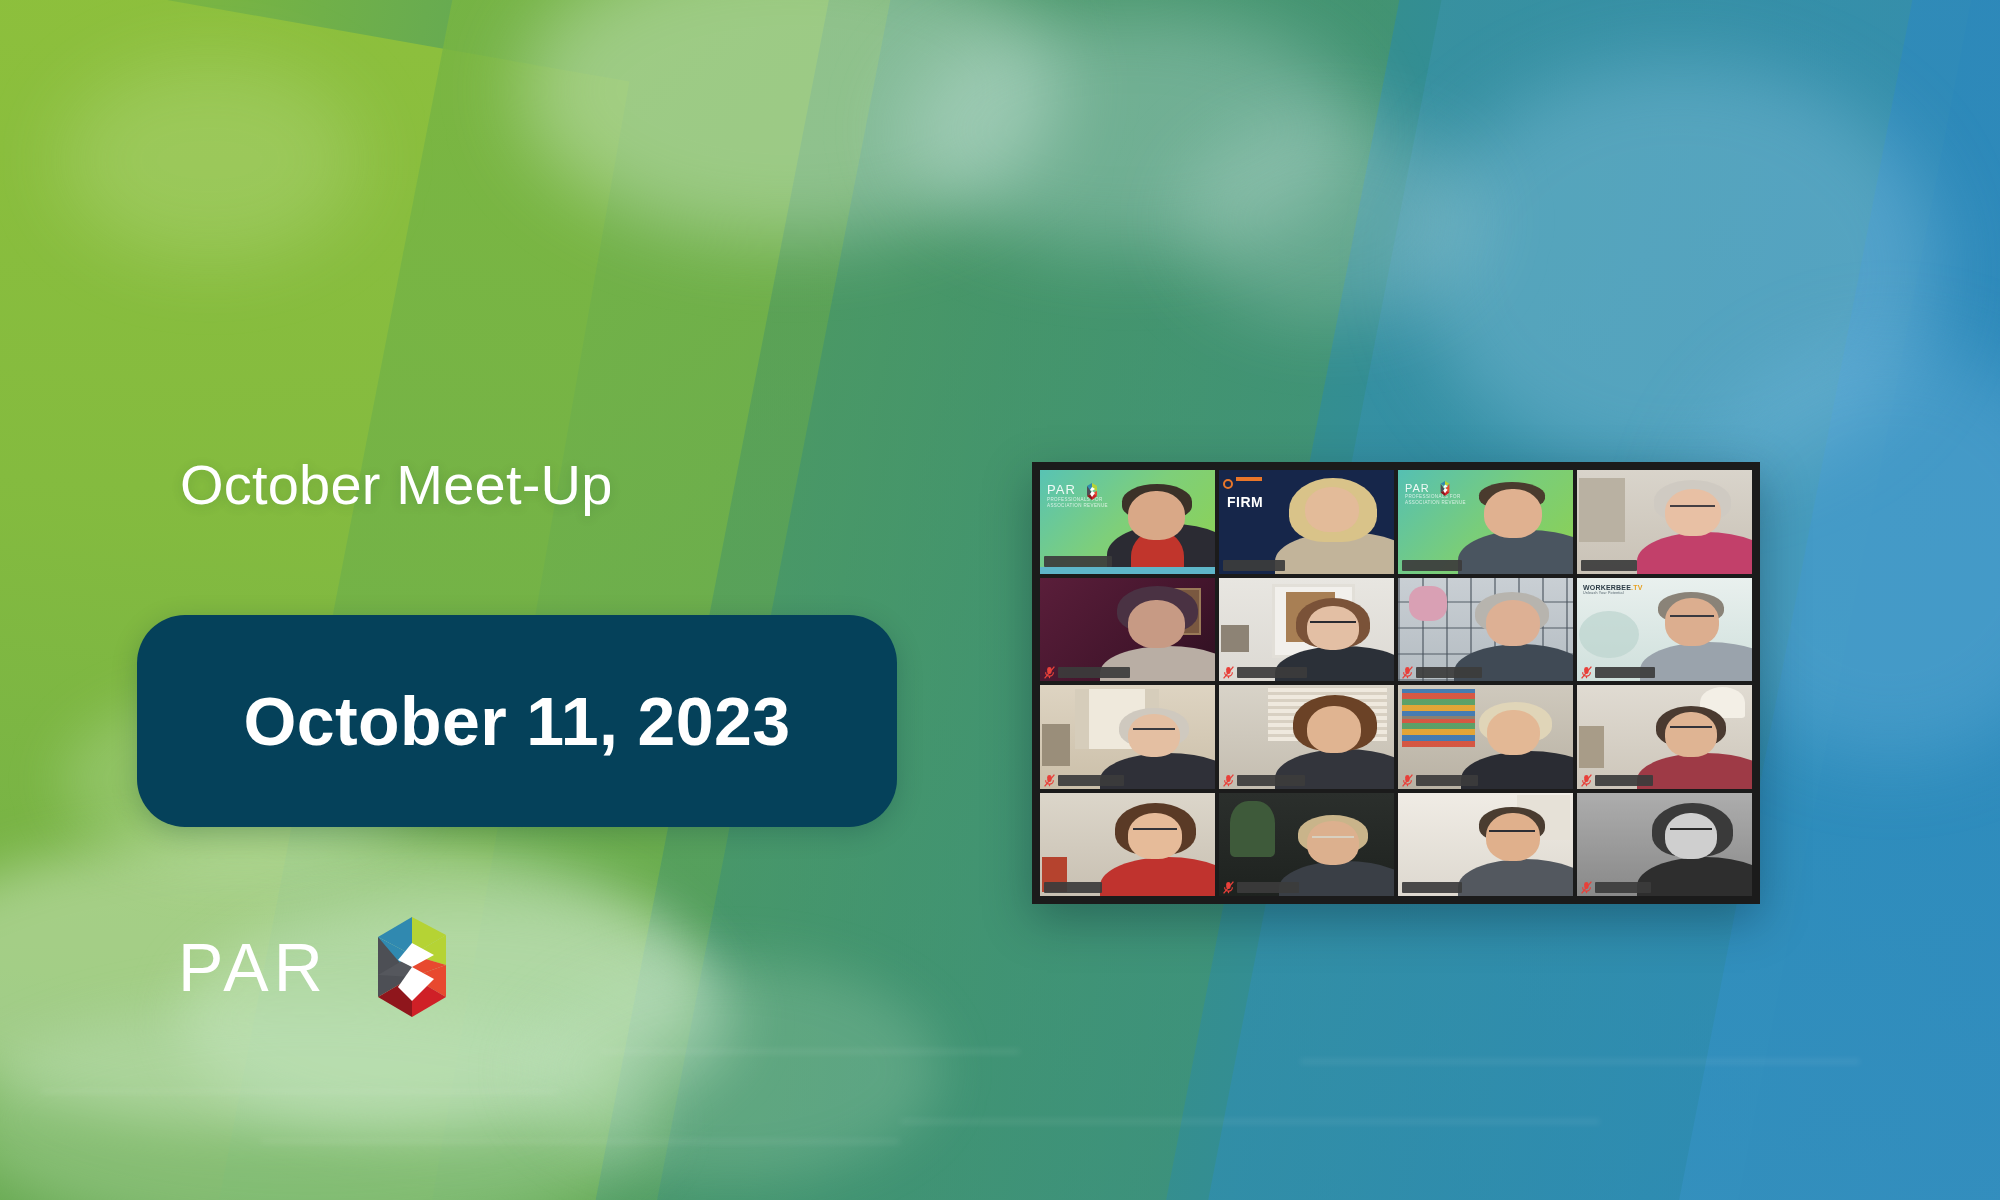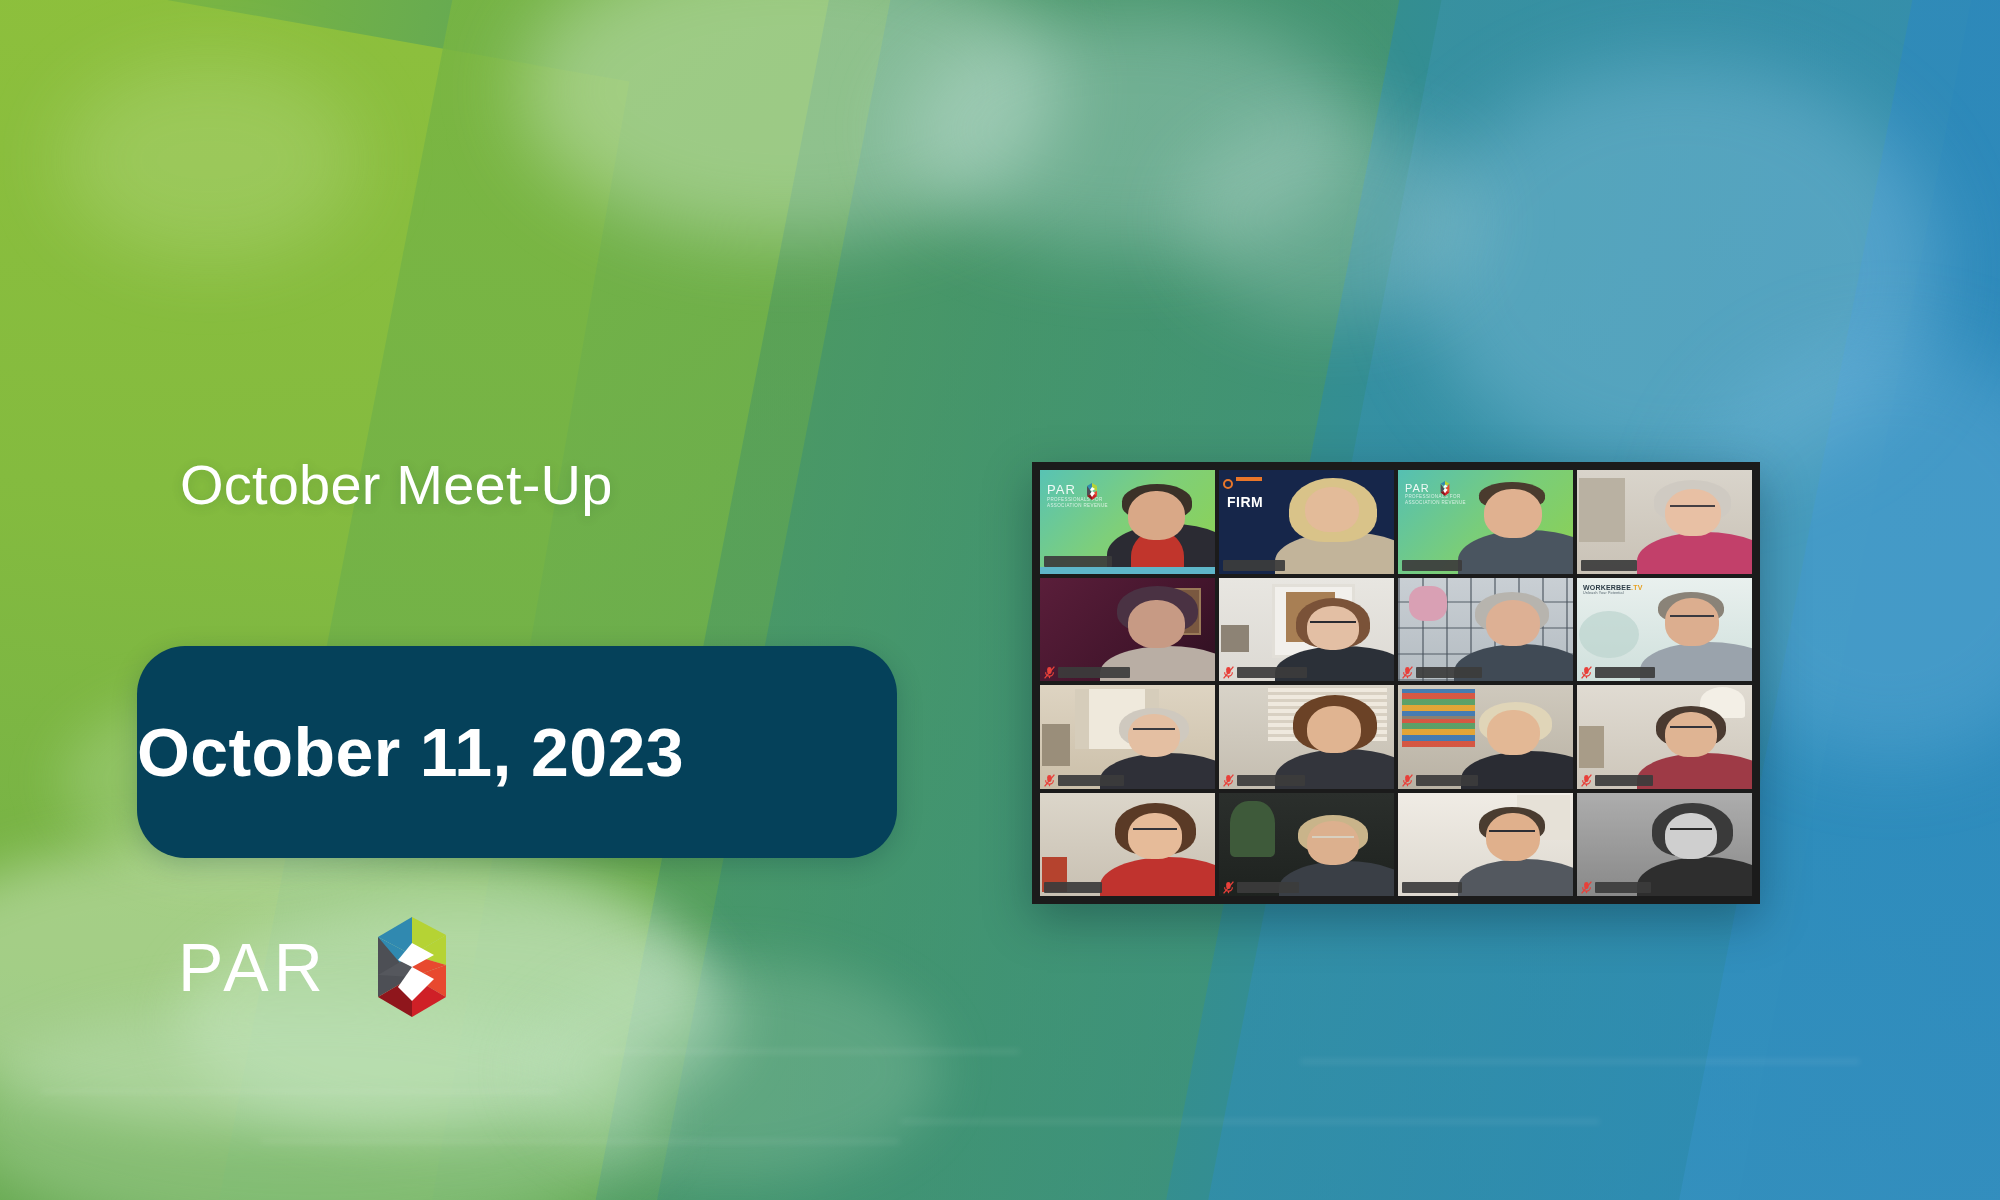--- a/index.html
+++ b/index.html
@@ -73,24 +73,24 @@
     letter-spacing:-1.2px;
     text-shadow:0 2px 14px rgba(20,60,40,.18);
   }
   .title .l2{display:block;}
   .subtitle{
     position:absolute;left:180px;top:452px;
     color:#fff;font-size:56px;font-weight:300;letter-spacing:.2px;
     text-shadow:0 2px 12px rgba(20,60,40,.16);
   }
   .date-badge{
-    position:absolute;left:137px;top:646px;width:760px;height:212px;
+    position:absolute;left:137px;top:615px;width:760px;height:212px;
     background:#05415a;border-radius:48px;
     box-shadow:0 6px 26px rgba(0,40,55,.22);
-    display:flex;align-items:center;
+    display:flex;align-items:center;justify-content:center;
   }
   .date-badge span{
     color:#fff;font-size:68px;font-weight:bold;letter-spacing:.4px;
   }
 
   
   .logo{position:absolute;left:178px;top:915px;display:flex;align-items:center;}
   .logo-par{
     color:#fff;font-size:68px;font-weight:300;letter-spacing:5px;
     line-height:1;margin-right:30px;

